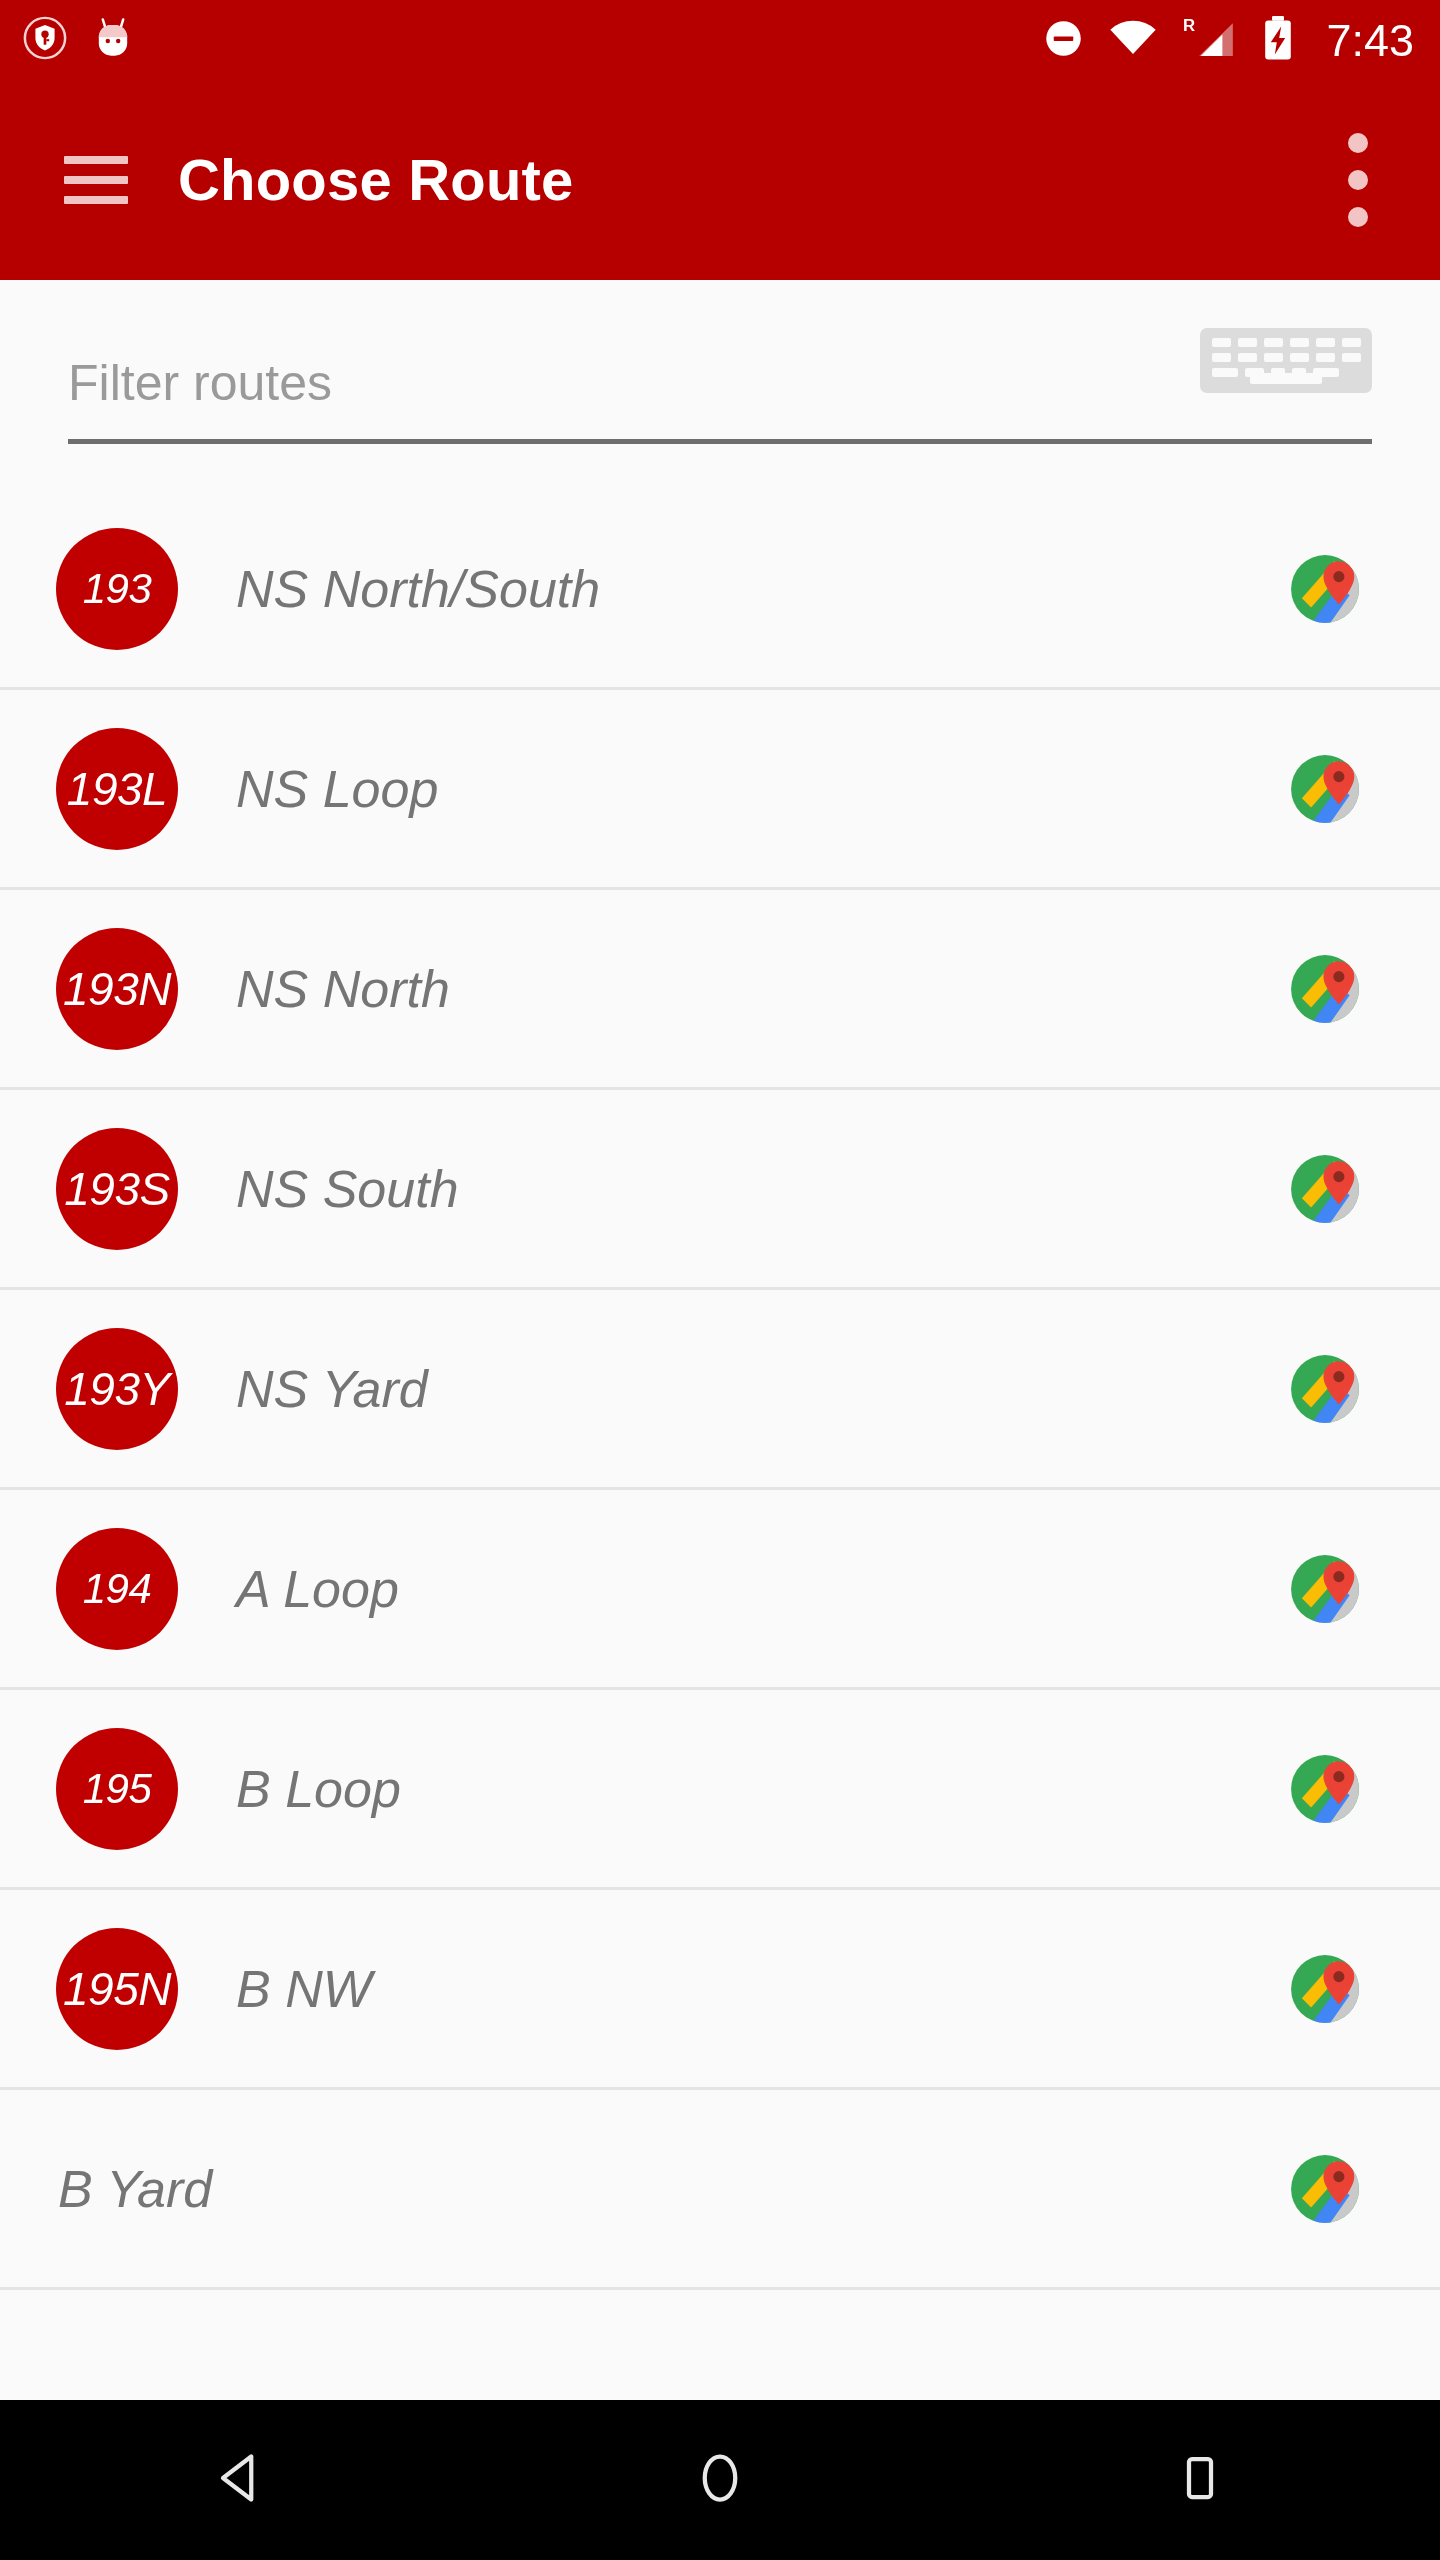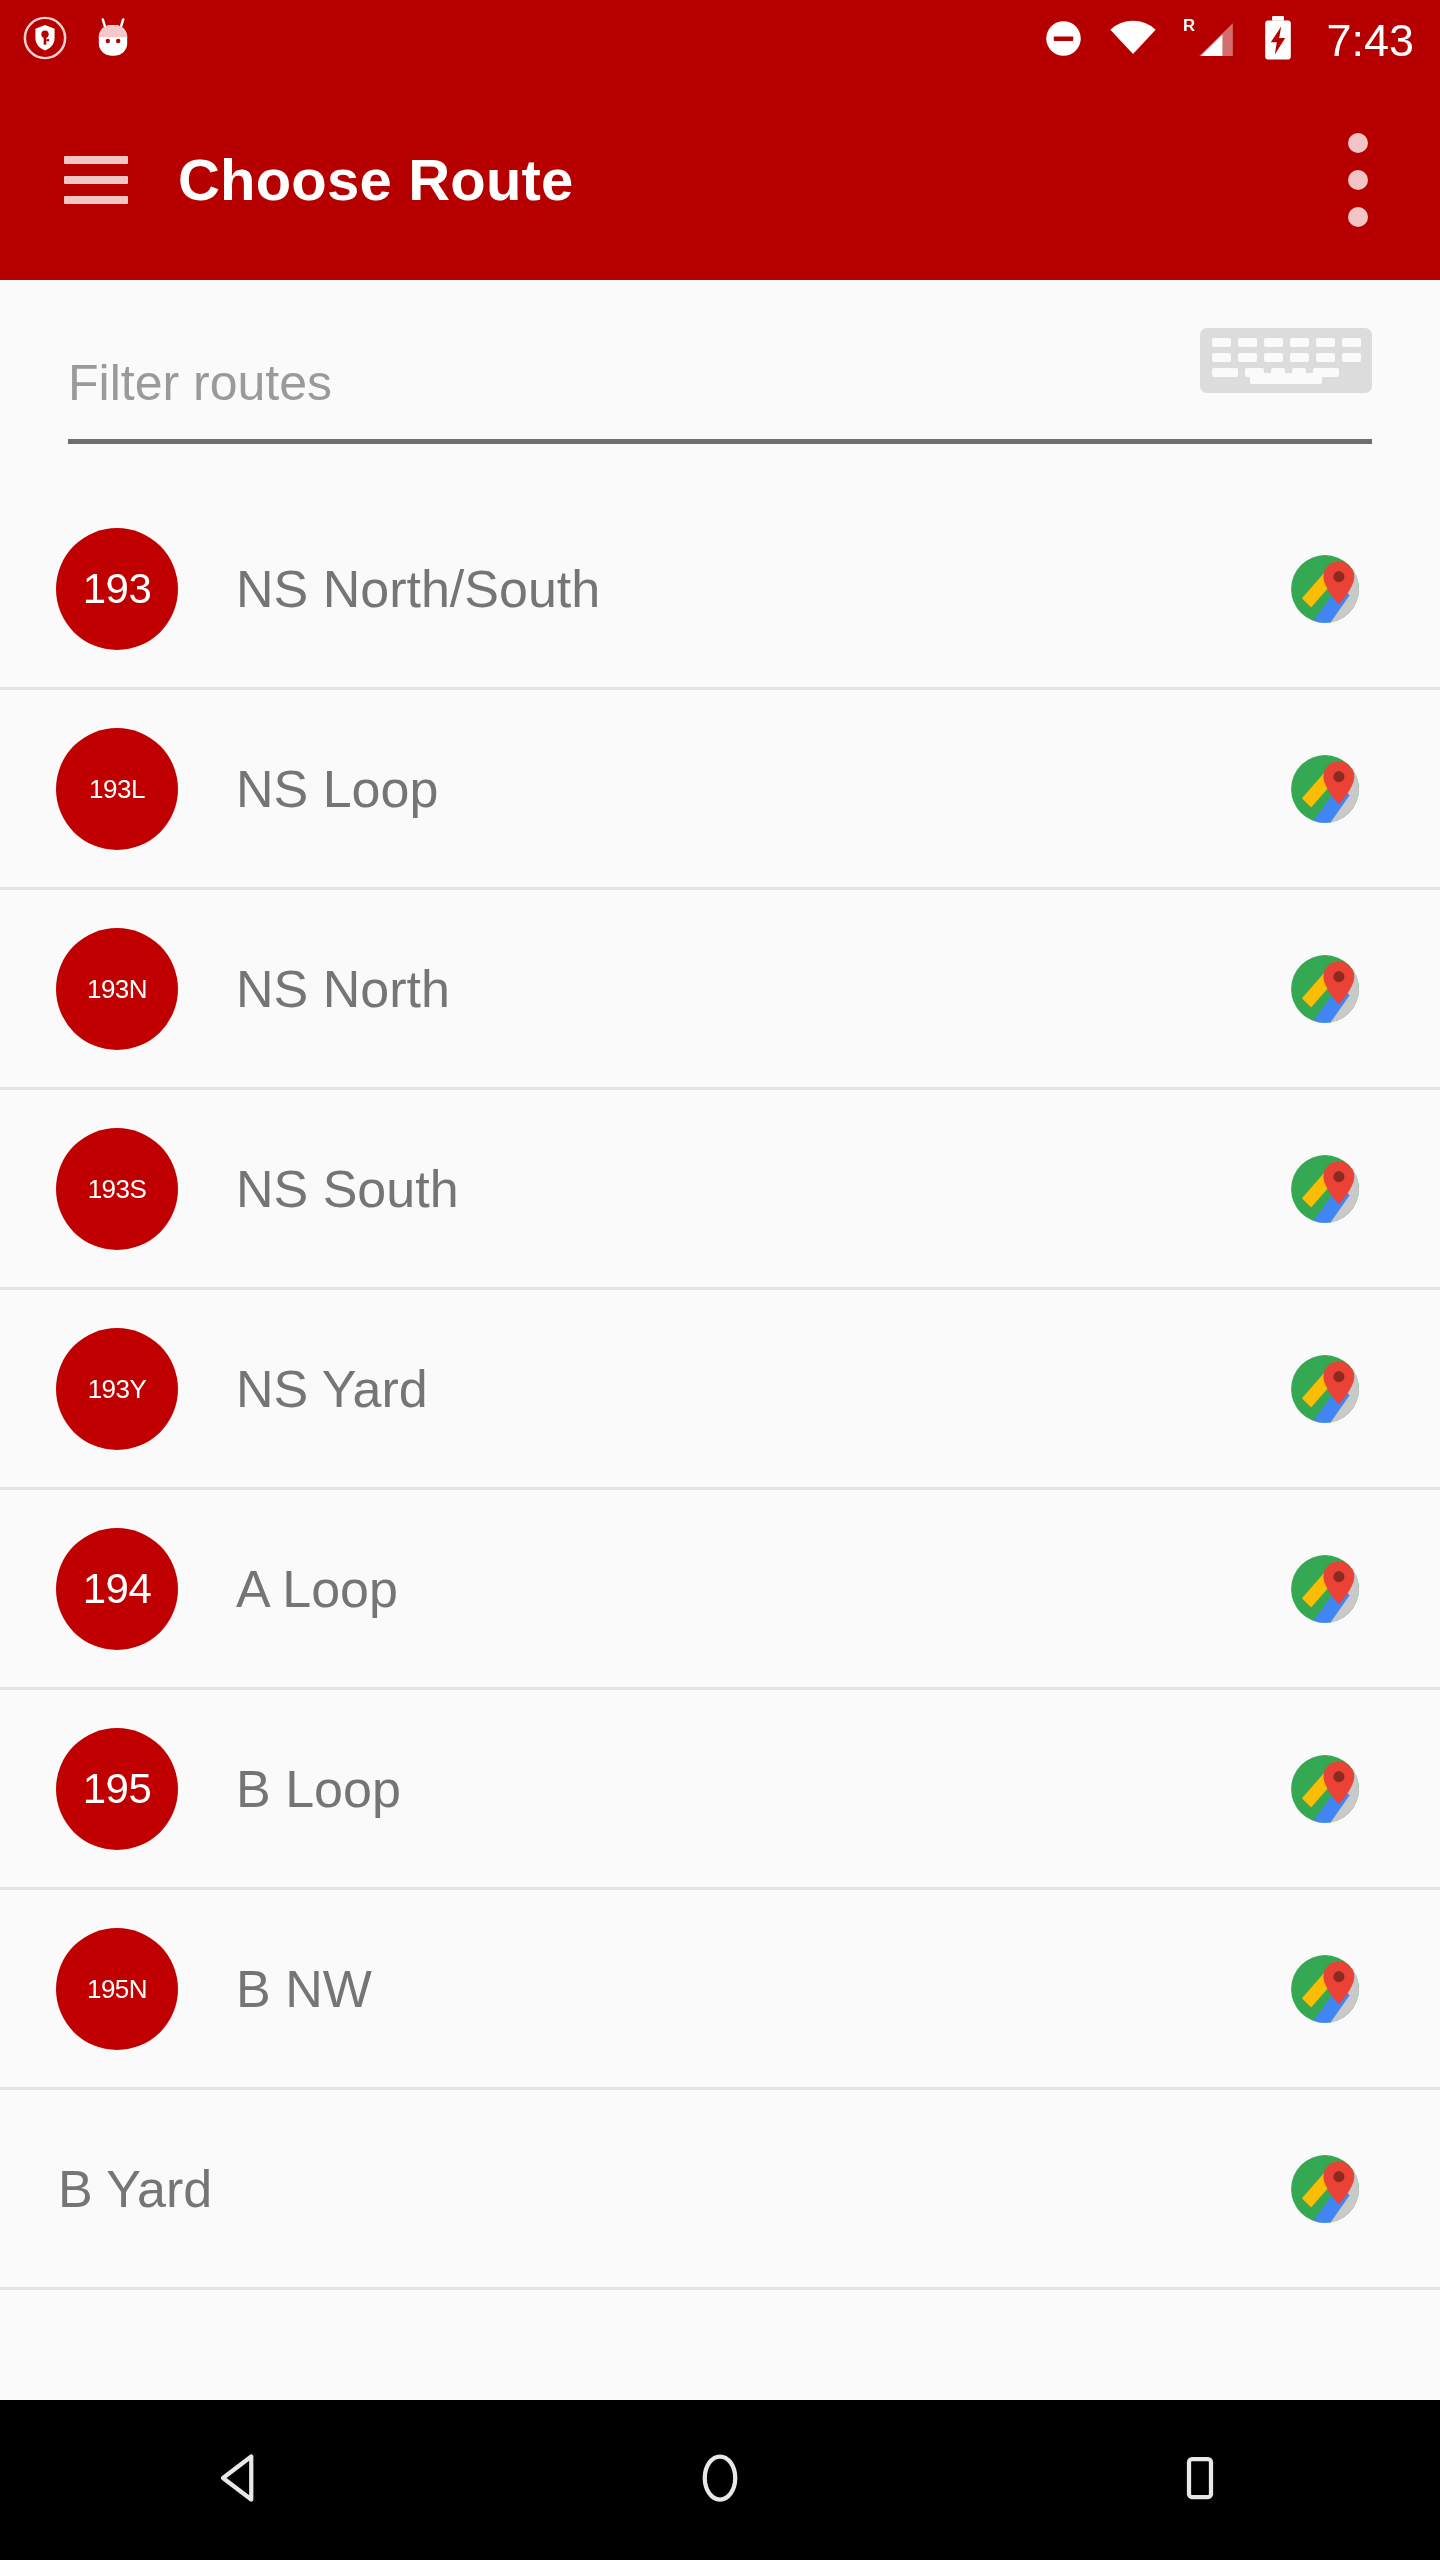--- a/index.html
+++ b/index.html
@@ -163,20 +163,21 @@
     height: 11px;
     background: #fafafa;
     border-radius: 2px;
   }
 
   
   .route-list {
     position: absolute;
     top: 490px; left: 0;
     width: 1440px;
+    font-style: italic;
   }
   .route-row {
     position: relative;
     width: 1440px;
     height: 200px;
     display: flex;
     align-items: center;
     background: #fafafa;
     border-bottom: 3px solid #e4e4e4;
     cursor: pointer;
@@ -190,21 +191,21 @@
     background: #c00000;
     color: #ffffff;
     display: flex;
     align-items: center;
     justify-content: center;
     font-size: 42px;
     font-weight: 400;
     line-height: 1;
     letter-spacing: -0.5px;
   }
-  .route-badge.wide { font-size: 26px; }
+  .route-badge.wide { font-size: 46px; }
   .route-name {
     margin-left: 58px;
     color: #757575;
     font-size: 52px;
     font-weight: 400;
     line-height: 1;
     white-space: nowrap;
   }
   .map-btn {
     margin-left: auto;

